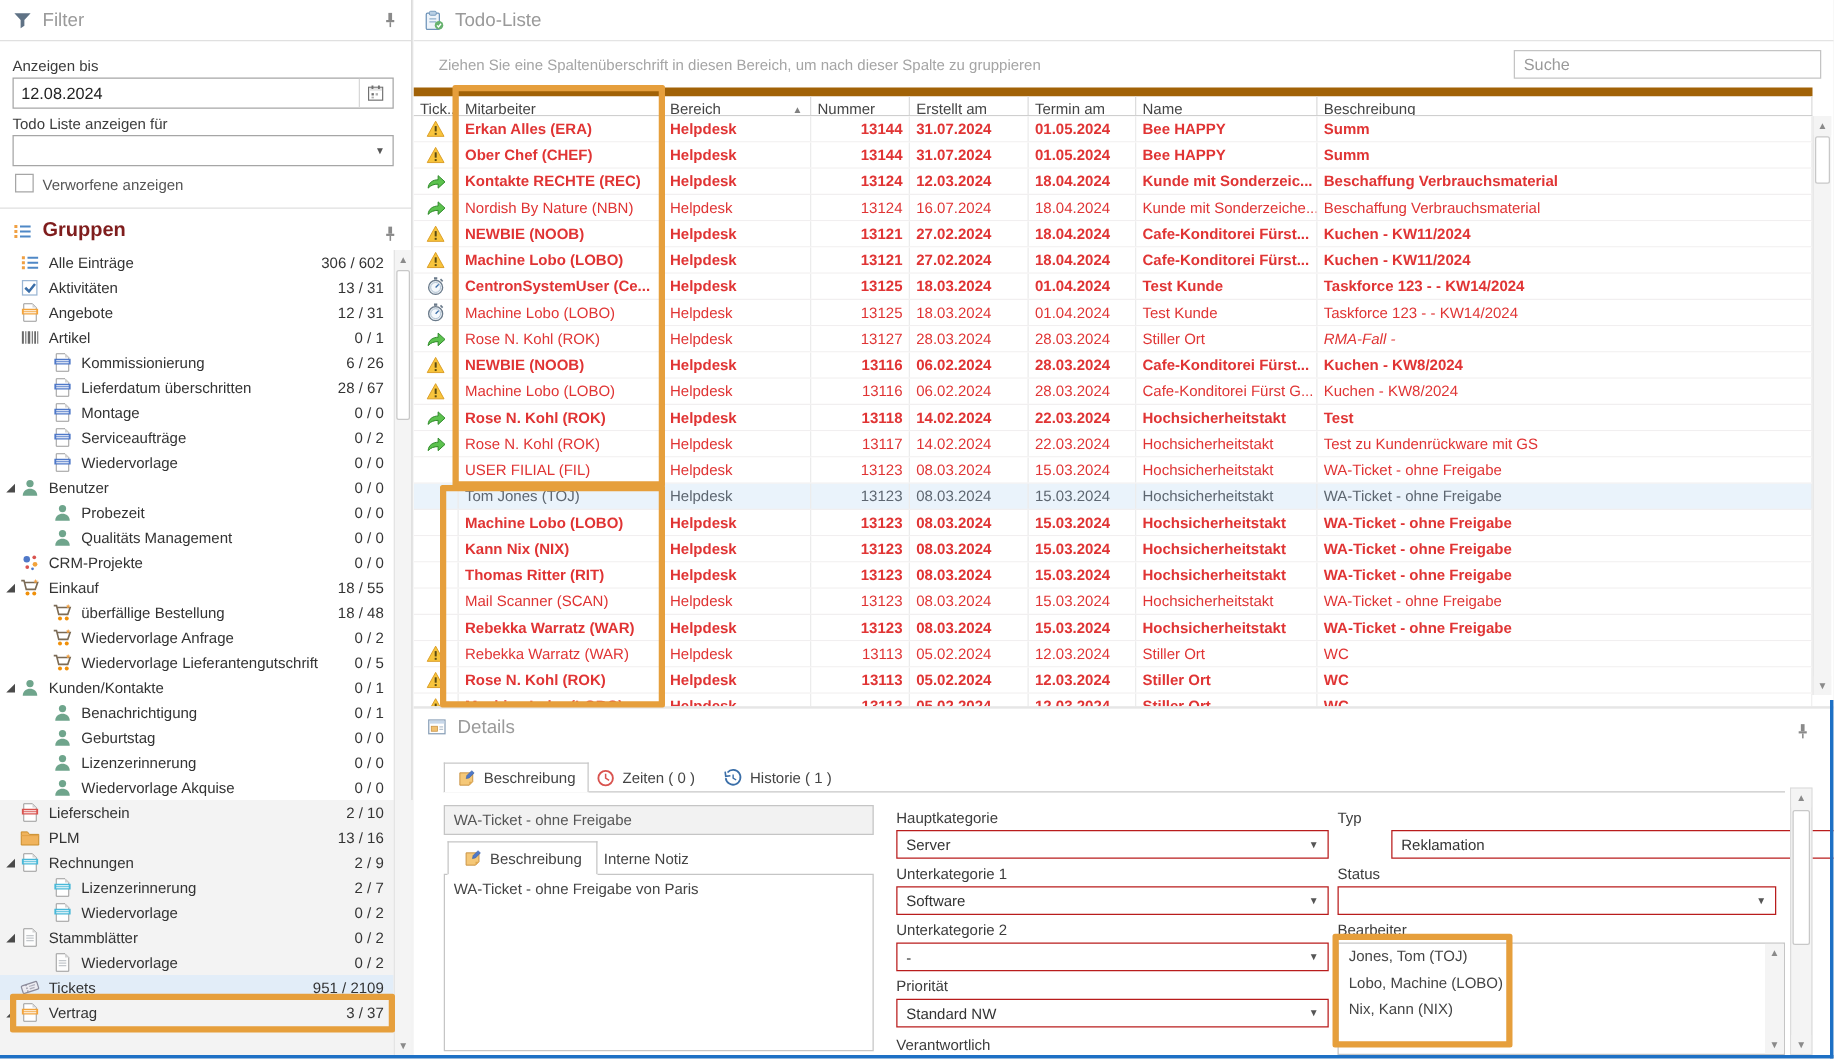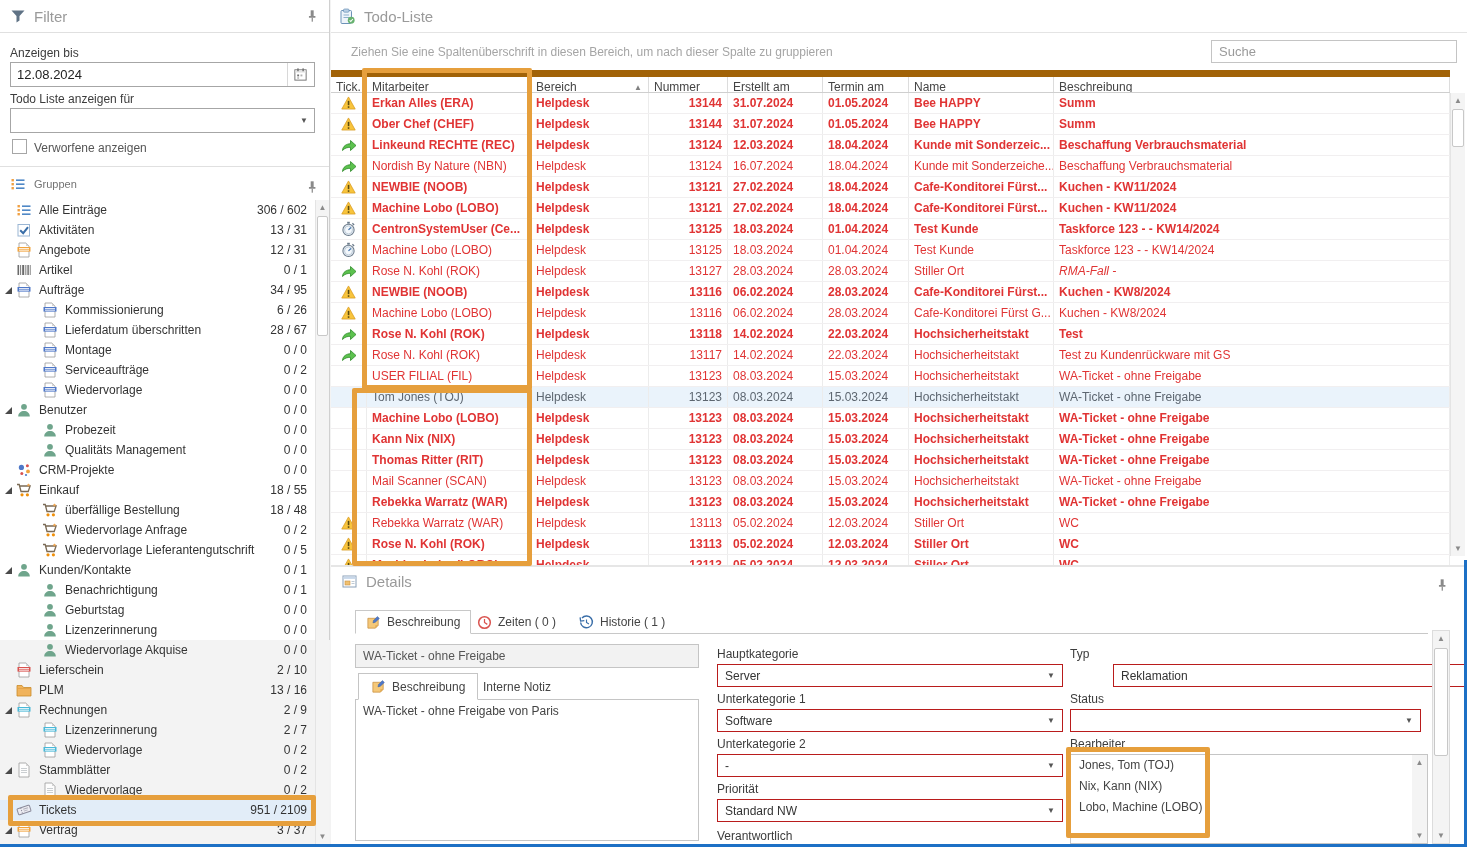--- a/index.html
+++ b/index.html
@@ -146,21 +146,21 @@
               <rect x="1.5" y="7" width="2.4" height="2.4"></rect>
               <rect x="1.5" y="11" width="2.4" height="2.4"></rect>
             </g>
             <g stroke="#4f88c6" stroke-width="1.6">
               <line x1="6" y1="4.2" x2="14.5" y2="4.2"></line>
               <line x1="6" y1="8.2" x2="14.5" y2="8.2"></line>
               <line x1="6" y1="12.2" x2="14.5" y2="12.2"></line>
             </g>
           </svg>
         </span>
-      <span style="font-size:11px; color:#737373; margin-left:8px;">Gruppen</span>
+      <span style="font-size:16px; color:#7f1d1d; margin-left:8px;font-weight:bold;">Gruppen</span>
     </div>
     <span class="pin" style="top:180px;">
         <svg width="14" height="14" viewBox="0 0 16 16">
           <g fill="#8a8a8a">
             <rect x="6.5" y="1.5" width="3.4" height="6.5"></rect>
             <rect x="4.5" y="8" width="7.4" height="2"></rect>
             <rect x="7.6" y="10" width="1.4" height="4.5"></rect>
           </g>
         </svg>
       </span>
@@ -217,40 +217,20 @@
                 <rect x="4.2" y="3" width="0.9" height="10"></rect>
                 <rect x="6.2" y="3" width="2" height="10"></rect>
                 <rect x="9.4" y="3" width="0.9" height="10"></rect>
                 <rect x="11.4" y="3" width="1.4" height="10"></rect>
                 <rect x="13.8" y="3" width="0.8" height="10"></rect>
               </g>
             </svg>
           </span>
           <span class="tlabel">Artikel</span>
           <span class="tcount">0 / 1</span>
-        </div>
-        <div class="trow l0">
-          <span class="texp">
-            <svg width="10" height="10" viewBox="0 0 10 10">
-              <polygon points="9,2 9,9 2,9" fill="#4a4a4a"></polygon>
-            </svg>
-          </span>
-          <span class="i tico">
-            <svg width="16" height="16" viewBox="0 0 16 16">
-              <path d="M3 1h7l3 3v11H3z" fill="#fff" stroke="#9a9a9a" stroke-width="0.8"></path>
-              <path d="M10 1l3 3h-3z" fill="#d4d4d4"></path>
-              <rect x="1.5" y="5" width="13" height="4.6" fill="#4f78c8"></rect>
-              <g stroke="#fff" stroke-width="0.9">
-                <line x1="3" y1="6.6" x2="13" y2="6.6"></line>
-                <line x1="3" y1="8.2" x2="13" y2="8.2"></line>
-              </g>
-            </svg>
-          </span>
-          <span class="tlabel">Aufträge</span>
-          <span class="tcount">34 / 95</span>
         </div>
         <div class="trow l1">
           <span class="i tico">
             <svg width="16" height="16" viewBox="0 0 16 16">
               <path d="M3 1h7l3 3v11H3z" fill="#fff" stroke="#9a9a9a" stroke-width="0.8"></path>
               <path d="M10 1l3 3h-3z" fill="#d4d4d4"></path>
               <rect x="1.5" y="5" width="13" height="4.6" fill="#4f78c8"></rect>
               <g stroke="#fff" stroke-width="0.9">
                 <line x1="3" y1="6.6" x2="13" y2="6.6"></line>
                 <line x1="3" y1="8.2" x2="13" y2="8.2"></line>
@@ -722,21 +702,21 @@
           <div class="td" style="width: 396px;">Summ</div>
         </div>
         <div class="tr bold">
           <div class="td c0" style="width: 36px;">
             <span>
               <svg width="16" height="13" viewBox="0 0 16 13">
                 <path d="M1.5 11.5c.3-4.5 4-6.7 8-6.7V1.5l5.5 5-5.5 5V8.3c-3.3 0-5.8.8-8 3.2z" fill="#5cc24e" stroke="#2f8a2a" stroke-width="0.8"></path>
               </svg>
             </span>
           </div>
-          <div class="td" style="width: 164px;">Linkeund RECHTE (REC)</div>
+          <div class="td" style="width: 164px;">Kontakte RECHTE (REC)</div>
           <div class="td" style="width: 118px;">Helpdesk</div>
           <div class="td num" style="width: 79px;">13124</div>
           <div class="td" style="width: 95px;">12.03.2024</div>
           <div class="td" style="width: 86px;">18.04.2024</div>
           <div class="td" style="width: 145px;">Kunde mit Sonderzeic...</div>
           <div class="td" style="width: 396px;">Beschaffung Verbrauchsmaterial</div>
         </div>
         <div class="tr">
           <div class="td c0" style="width: 36px;">
             <span>
@@ -1152,22 +1132,22 @@
       <span></span>
       <span class="dd-arrow">▼</span>
     </div>
     <div class="fld-lbl" style="left:739px; top:170px;">Bearbeiter</div>
     <div id="bearbeiter-list">
       <div class="sb" style="right:0; top:0; width:15px; height:88px;">
         <div class="sb-btn" style="top:0;">▲</div>
         <div class="sb-btn" style="bottom:0;">▼</div>
       </div>
         <div class="blist-item">Jones, Tom (TOJ)</div>
+        <div class="blist-item">Lobo, Machine (LOBO)</div>
         <div class="blist-item">Nix, Kann (NIX)</div>
-        <div class="blist-item">Lobo, Machine (LOBO)</div>
       </div>
 
     <div class="sb" style="left:1101px; top:63px; width:18px; height:214px; border:1px solid #dcdcdc;">
       <div class="sb-btn" style="top:0;">▲</div>
       <div class="sb-thumb" style="top:17px; height:108px;"></div>
       <div class="sb-btn" style="bottom:0;">▼</div>
     </div>
   </div>
 
   <div class="annot" style="left:362px; top:68px; width:170px; height:322px;"></div>

